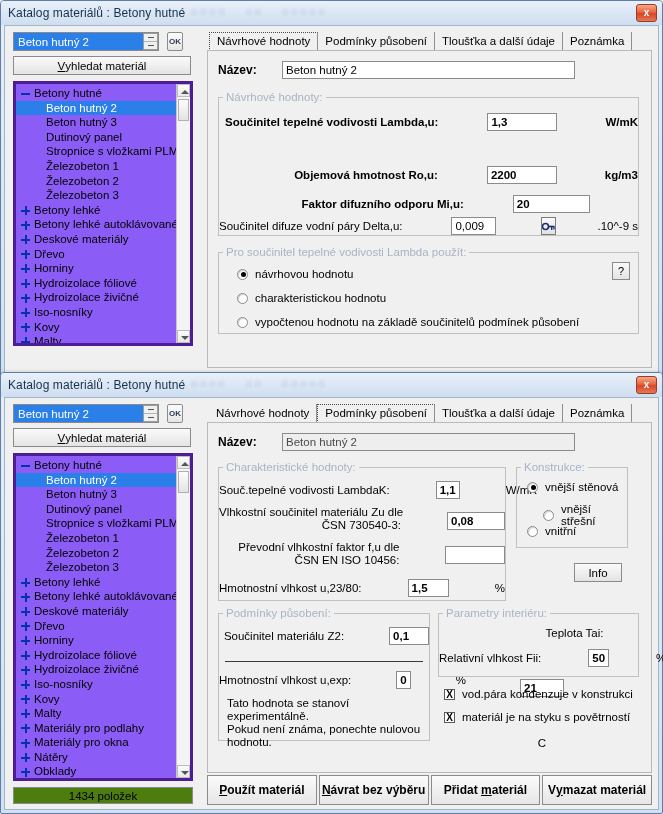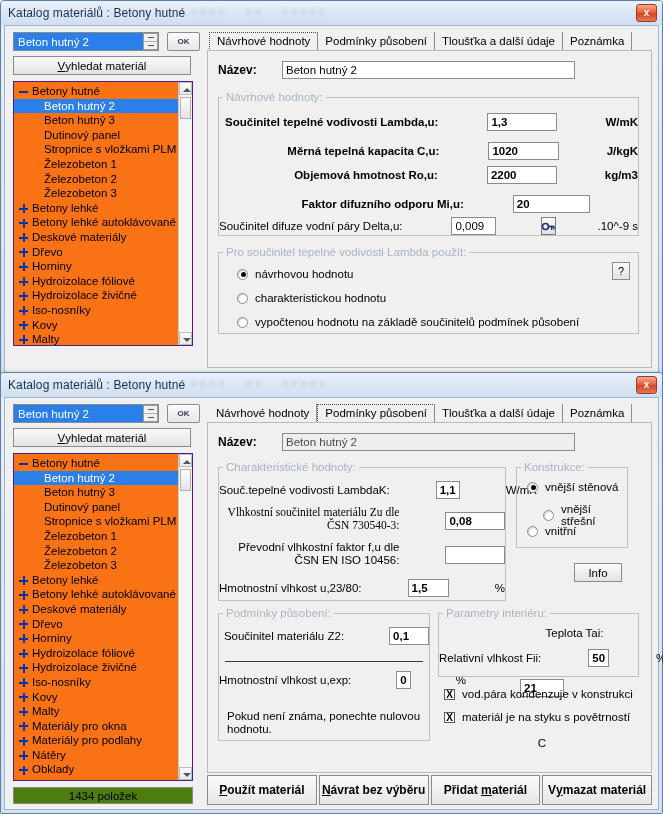--- a/index.html
+++ b/index.html
@@ -61,37 +61,37 @@
   .combo-val { color:#ffffff; font-size:11.5px; padding-left:4px; white-space:nowrap; }
   .spin {
     position:absolute; right:0; top:0; width:15px; height:17px;
     background:#f0f0f0; border:1px solid #9c9c9c;
     display:flex; flex-direction:column;
   }
   .spin i { flex:1; border-bottom:1px solid #b5b5b5; position:relative; }
   .spin i:last-child{ border-bottom:none; }
   .spin i::after{ content:""; position:absolute; left:4px; top:3px; width:6px; height:1px; background:#555; }
   .okbtn {
-    position:absolute; left:154px; top:0; width:33px; height:19px;
+    position:absolute; left:154px; top:0; width:16px; height:19px;
     background:linear-gradient(to bottom,#fbfbfb,#e6e6e6);
     border:1px solid #8b8b8b; border-radius:2px;
     display:flex; align-items:center; justify-content:center;
     font-size:8px; font-weight:bold; color:#2f3c55; cursor:pointer;
   }
   .search-btn {
     position:absolute; left:8px; top:30px; width:178px; height:19px;
     background:linear-gradient(to bottom,#fafafa,#e4e4e4);
     border:1px solid #8b8b8b;
     display:flex; align-items:center; justify-content:center;
     font-size:11.5px; color:#000; cursor:pointer;
   }
   .search-btn u { text-decoration: underline; }
   .tree {
     position:absolute; left:8px; top:55px; right:8px; bottom:28px;
-    background:#f97316; border:1px solid #4c1d95; overflow:hidden;
+    background:#8b5cf6; border:3px solid #4c1d95; overflow:hidden;
   }
   .tree-inner { position:absolute; left:0; top:2px; right:14px; bottom:0; }
   .tnode {
     height:14.6px; line-height:14.6px; font-size:11.5px; color:#000;
     white-space:nowrap; padding-left:4px; display:flex; align-items:center;
     cursor:default;
   }
   .tnode .pm {
     display:inline-block; width:11px; height:11px; margin-right:3px;
     position:relative; flex:0 0 auto;
@@ -349,25 +349,20 @@
 
           <fieldset class="grp" style="left:10px; top:40px; right:12px; height:145px;">
             <legend>Návrhové hodnoty:</legend>
 
             <div class="row" style="left:0; top:10px; width:100%;">
               <span class="rlabel" style="width:262px;">Součinitel tepelné vodivosti  Lambda,u:</span>
               <span class="txtbox bold" style="width:82px; margin-left:9px;">1,3</span>
               <span class="unit">W/mK</span>
             </div>
 
-            <div class="row" style="left:0; top:39px; width:100%;">
-              <span class="rlabel" style="width:262px;">Měrná tepelná kapacita  C,u:</span>
-              <span class="txtbox bold" style="width:82px; margin-left:9px;">1020</span>
-              <span class="unit">J/kgK</span>
-            </div>
 
             <div class="row" style="left:0; top:63px; width:100%;">
               <span class="rlabel" style="width:262px;">Objemová hmotnost  Ro,u:</span>
               <span class="txtbox bold" style="width:82px; margin-left:9px;">2200</span>
               <span class="unit">kg/m3</span>
             </div>
 
             <div class="row" style="left:0; top:92px; width:100%;">
               <span class="rlabel" style="width:262px;">Faktor difuzního odporu  Mi,u:</span>
               <span class="txtbox bold" style="width:82px; margin-left:9px;">20</span>
@@ -497,25 +492,25 @@
               <div class="tnode">
                 <span class="pm plus"></span>
                 <span>Kovy</span>
               </div>
               <div class="tnode">
                 <span class="pm plus"></span>
                 <span>Malty</span>
               </div>
               <div class="tnode">
                 <span class="pm plus"></span>
+                <span>Materiály pro podlahy</span>
+              </div>
+              <div class="tnode">
+                <span class="pm plus"></span>
                 <span>Materiály pro okna</span>
-              </div>
-              <div class="tnode">
-                <span class="pm plus"></span>
-                <span>Materiály pro podlahy</span>
               </div>
               <div class="tnode">
                 <span class="pm plus"></span>
                 <span>Nátěry</span>
               </div>
               <div class="tnode">
                 <span class="pm plus"></span>
                 <span>Obklady</span>
               </div>
               <div class="tnode">
@@ -557,21 +552,21 @@
           <fieldset class="grp" style="left:10px; top:38px; width:288px; height:140px;">
             <legend>Charakteristické hodnoty:</legend>
 
             <div class="row" style="left:0; top:8px; width:100%;">
               <span class="rlabel thin" style="width:182px;">Souč.tepelné vodivosti LambdaK:</span>
               <span class="txtbox bold" style="width:60px; margin-left:6px;">1,1</span>
               <span class="unit thin" style="margin-left:6px;">W/mK</span>
             </div>
 
             <div class="row" style="left:0; top:33px; width:100%; align-items:flex-start;">
-              <span class="rlabel thin" style="width:182px; line-height:13px;font-family:Liberation Serif, serif;">
+              <span class="rlabel thin" style="width:182px; line-height:13px;">
                 <span>Vlhkostní součinitel materiálu Zu dle</span><br>
                 <span>ČSN 730540-3:</span>
               </span>
               <span class="txtbox bold" style="width:60px; margin-left:6px; margin-top:6px;">0,08</span>
             </div>
 
             <div class="row" style="left:0; top:68px; width:100%; align-items:flex-start;">
               <span class="rlabel thin" style="width:182px; line-height:13px;">
                 <span>Převodní vlhkostní faktor f,u dle</span><br>
                 <span>ČSN EN ISO 10456:</span>
@@ -614,21 +609,21 @@
 
             <div class="divline" style="left:6px; right:6px; top:42px;"></div>
 
             <div class="row" style="left:0; top:52px; width:100%;">
               <span class="rlabel thin" style="width:145px;">Hmotnostní vlhkost u,exp:</span>
               <span class="txtbox bold" style="width:45px; margin-left:5px;">0</span>
               <span class="unit thin" style="margin-left:5px;">%</span>
             </div>
 
             <div class="note" style="left:8px; top:78px; right:6px;">
-              <br>
+              <span>Tato hodnota se stanoví experimentálně.</span><br>
               <span>Pokud není známa, ponechte nulovou</span><br>
               <span>hodnotu.</span>
             </div>
           </fieldset>
 
           <fieldset class="grp" style="left:230px; top:184px; right:12px; height:70px;">
             <legend>Parametry interiéru:</legend>
             <div class="row" style="left:0; top:8px; width:100%;flex-direction:column;">
               <span class="rlabel thin" style="width:130px;">Teplota Tai:</span>
               <span class="txtbox bold" style="width:44px; margin-left:7px;">21</span>

